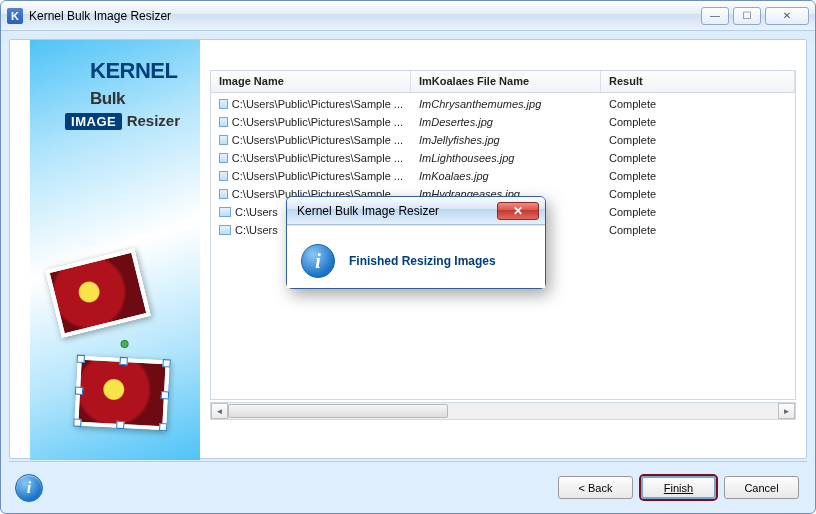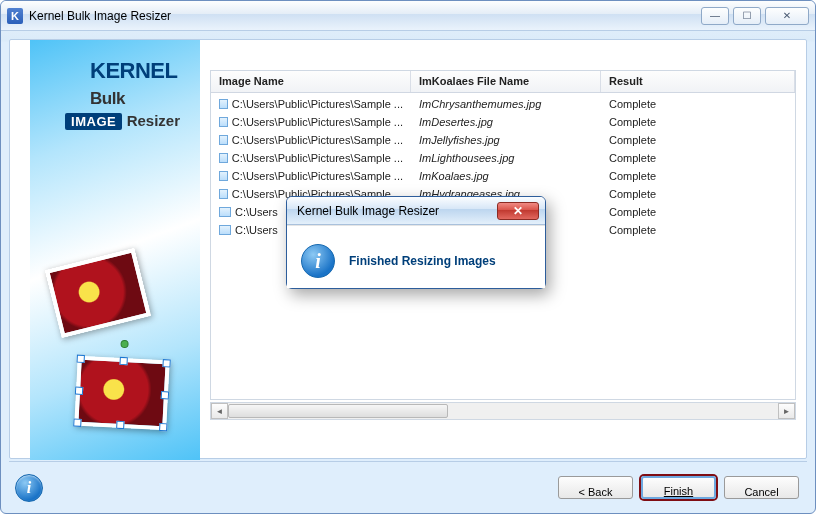--- a/index.html
+++ b/index.html
@@ -101,21 +101,21 @@
     width:28px; height:28px; border-radius:50%; margin-left:6px;
     background: radial-gradient(circle at 35% 30%, #8cc9f4, #1a73c7 70%);
     border:1px solid #1668af; color:#fff; font-family:Georgia,serif; font-style:italic;
     display:flex; align-items:center; justify-content:center; font-size:16px; font-weight:bold;
     box-shadow: inset 0 1px 2px rgba(255,255,255,.6);
   }
   .footer .spacer { flex:1; }
   .btn {
     min-width:75px; height:23px; margin-right:8px; font-size:11px;
     background:linear-gradient(#fdfdfd,#e8e8e8); border:1px solid #9a9a9a; border-radius:3px;
-    display:flex; align-items:flex-end; justify-content:center; color:#000;
+    display:flex; align-items:center; justify-content:center; color:#000;
   }
   .btn.default { border:2px solid #6ea8df; box-shadow:0 0 0 2px #7f0d13; }
   .btn.default span { text-decoration: underline; }
 
   
   .modal {
     position:absolute; left:285px; top:195px; width:260px;
     border:1px solid #2d5d9b; border-radius:6px;
     box-shadow:4px 6px 16px rgba(0,0,0,.35);
     background:#f4f4f4;

